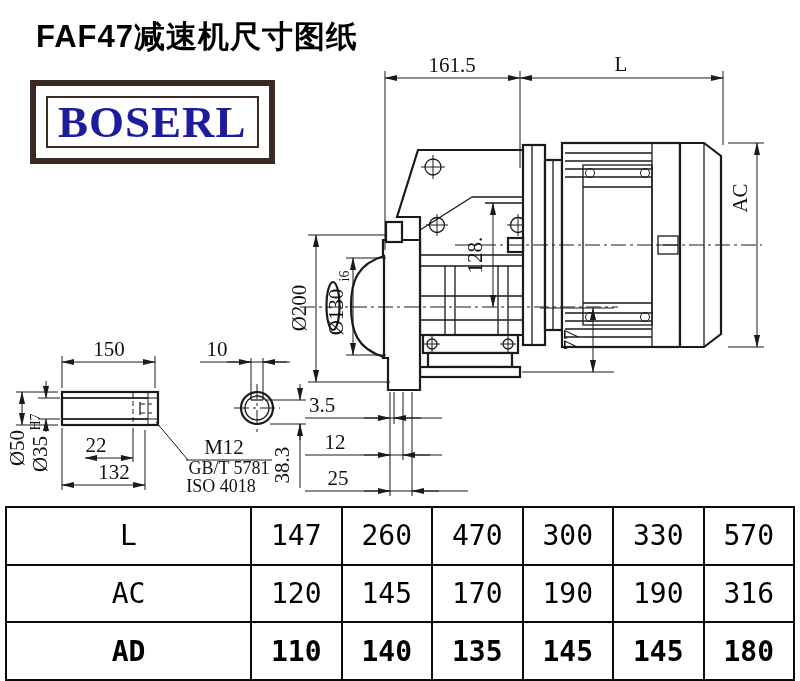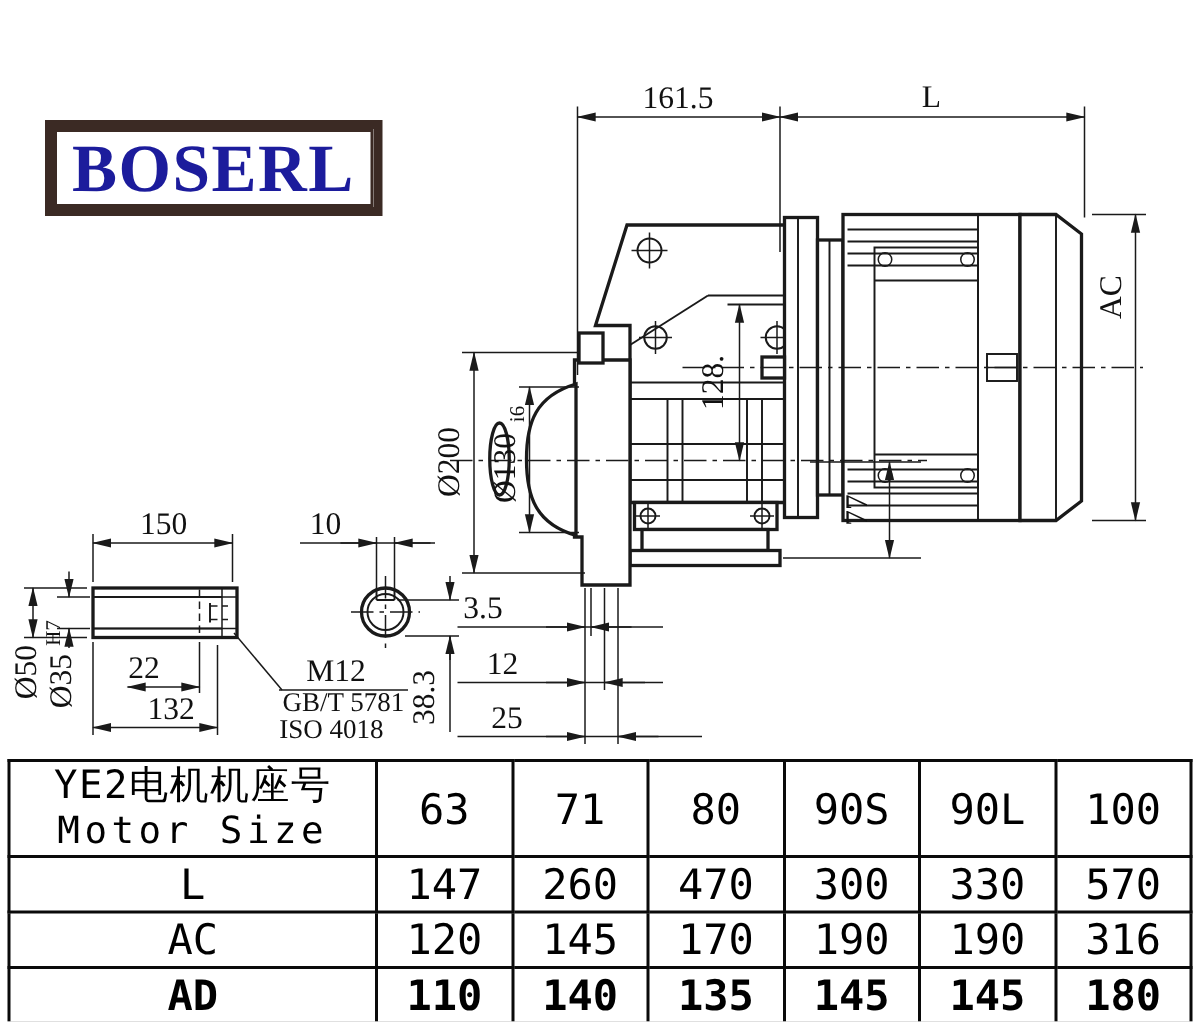--- a/index.html
+++ b/index.html
@@ -2,21 +2,21 @@
 <html><head>
 <meta charset="utf-8">
 <style>
   html,body{margin:0;padding:0;background:#ffffff;}
   .page{position:relative;width:800px;height:681px;background:#fff;overflow:hidden;
         font-family:"Liberation Sans",sans-serif;color:#111;}
   
   .title{position:absolute;left:36px;top:16px;font-size:31px;font-weight:bold;
          letter-spacing:1px;color:#000;font-family:"Liberation Sans",sans-serif;}
   
-  .logo{position:absolute;left:30px;top:80px;border:6px solid #3b2a24;background:#fff;padding:0;}
+  .logo{position:absolute;left:30px;top:80px;border:6px solid #3b2a24;background:#fff;padding:10px;}
   .logo-inner{border:2px solid #3b2a24;padding:0 10px;background:#fff;}
   .logo-text{font-family:"Liberation Serif",serif;font-weight:bold;font-size:45px;
              line-height:48px;color:#1c1c9c;letter-spacing:1px;}
   
   .drawing{position:absolute;left:0;top:50px;}
   .ol{fill:none;stroke:#1a1a1a;stroke-width:2.2;stroke-linejoin:miter;}
   .olw{fill:#ffffff;stroke:#1a1a1a;stroke-width:2.2;stroke-linejoin:miter;}
   .olt{fill:none;stroke:#1a1a1a;stroke-width:1.3;}
   .tl{fill:none;stroke:#1a1a1a;stroke-width:1;}
   .cl{fill:none;stroke:#1a1a1a;stroke-width:1;stroke-dasharray:15 4 3 4;}
@@ -32,20 +32,21 @@
   .spec-table .head-cell{font-size:26px;}
   .hz{font-size:26px;letter-spacing:1px;line-height:30px;font-family:"DejaVu Sans Mono",monospace;}
   .he{font-size:25px;letter-spacing:3px;line-height:30px;font-family:"DejaVu Sans Mono",monospace;}
   .col-label{width:245px;}
 </style>
 </head>
 <body>
 
 <div class="page">
 
+  <div class="title">FAF47减速机尺寸图纸</div>
 
   <div class="logo">
     <div class="logo-inner">
       <div class="logo-text">BOSERL</div>
     </div>
   </div>
 
   <svg class="drawing" width="800" height="455" viewBox="0 0 800 455">
     <defs>
       <marker id="arr" viewBox="0 0 12 8" refX="11.4" refY="4" markerWidth="13" markerHeight="8.5" markerUnits="userSpaceOnUse" orient="auto-start-reverse">
@@ -277,32 +278,20 @@
     <colgroup>
       <col class="col-label">
       <col>
         <col>
         <col>
         <col>
         <col>
         <col>
     </colgroup>
     <tbody>
-        <tr style="height:64px;">
-      <td class="head-cell">
-        <div class="hz">YE2电机机座号</div>
-        <div class="he">Motor Size</div>
-      </td>
-      <td>63</td>
-      <td>71</td>
-      <td>80</td>
-      <td>90S</td>
-      <td>90L</td>
-      <td>100</td>
-    </tr>
     <tr style="height:37px;">
       <td>L</td>
       <td>147</td>
       <td>260</td>
       <td>470</td>
       <td>300</td>
       <td>330</td>
       <td>570</td>
     </tr>
     <tr style="height:37px;">

